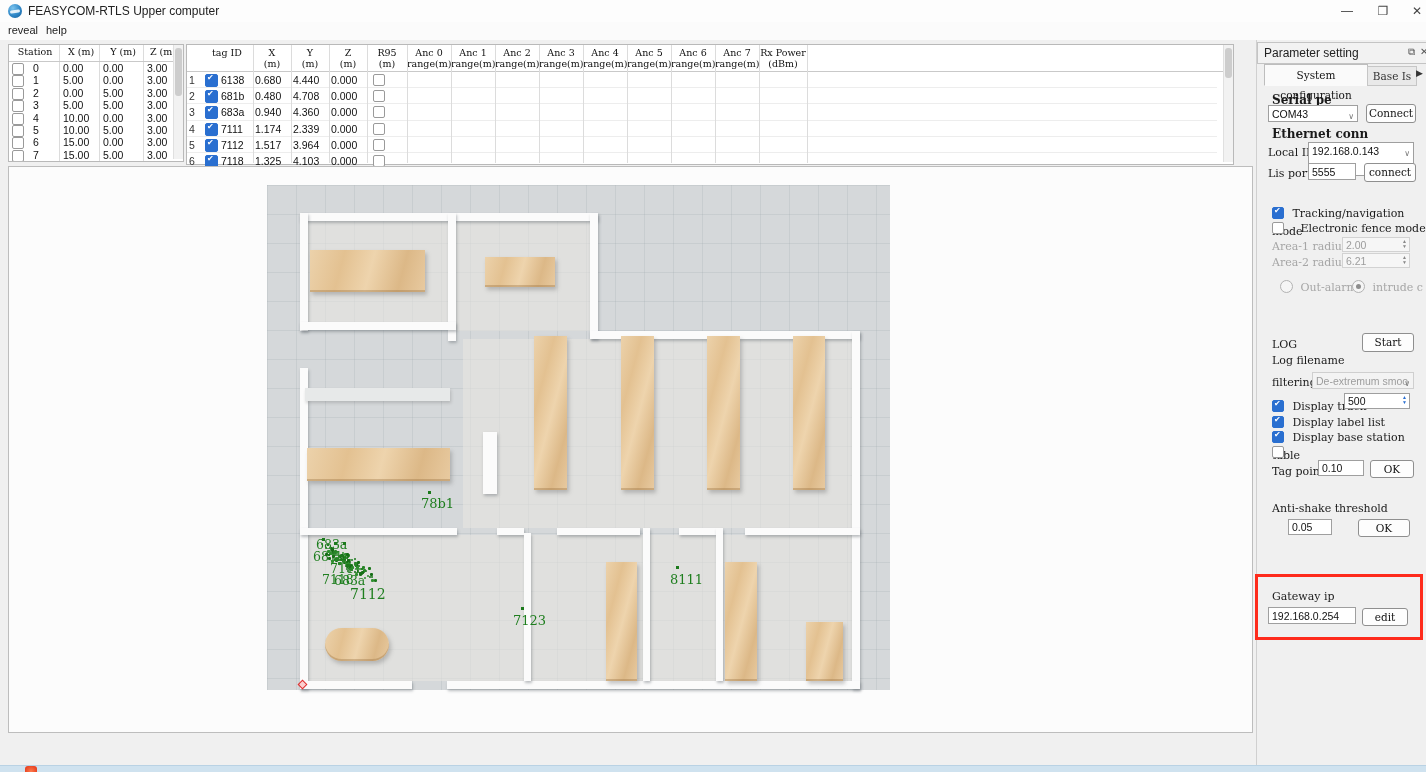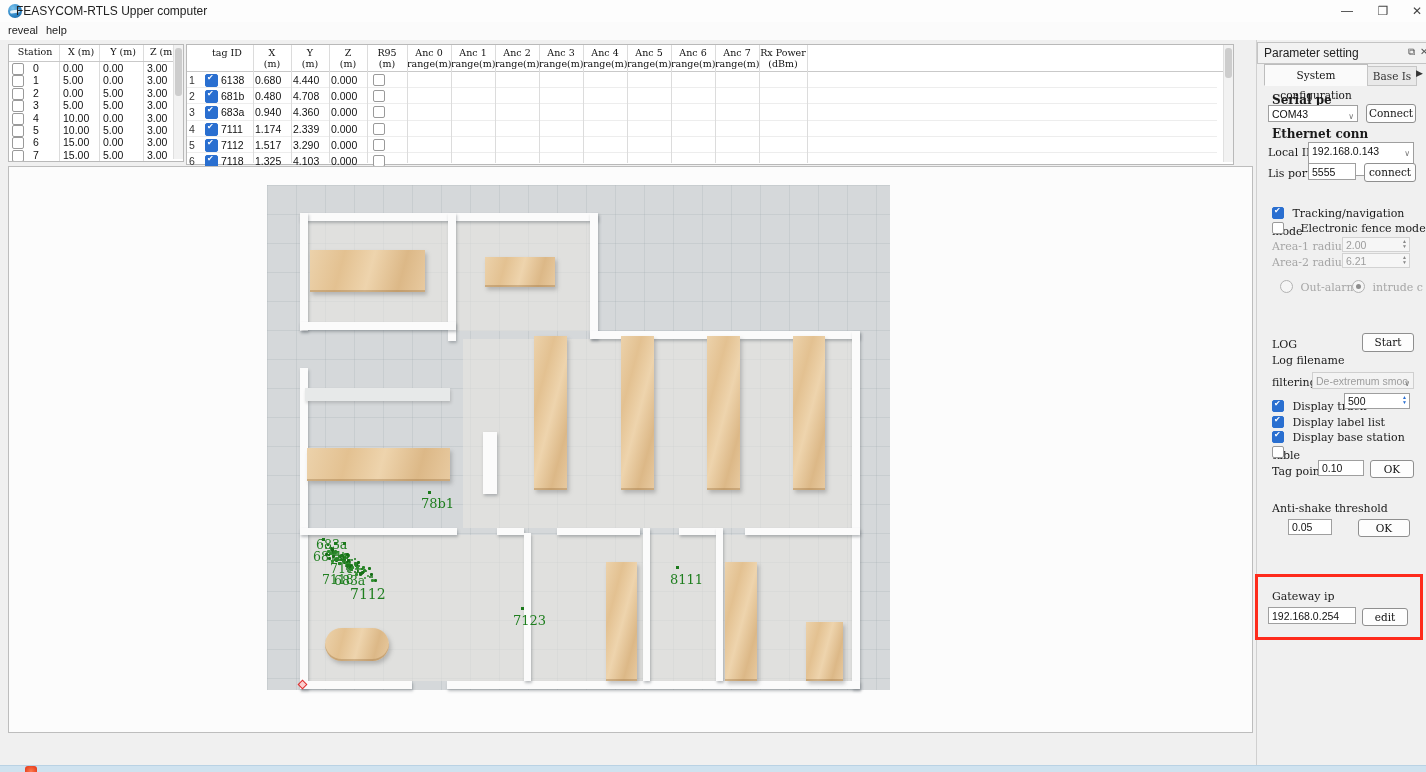--- a/index.html
+++ b/index.html
@@ -1,21 +1,21 @@
 <!DOCTYPE html>
 <html><head>
 <meta charset="utf-8">
 <style>
   html,body{margin:0;padding:0;background:#e8e8e8;}
   #root{position:relative;width:1426px;height:772px;background:#f0f0f0;overflow:hidden;
         font-family:"Liberation Sans",sans-serif;color:#111;}
   .abs{position:absolute;}
   
   #titlebar{left:0;top:0;width:1426px;height:22px;background:#fdfdfd;}
-  #title-text{left:16px;top:4px;font-size:12px;color:#222;}
+  #title-text{left:28px;top:4px;font-size:12px;color:#222;}
   #app-icon{left:8px;top:4px;width:14px;height:14px;border-radius:50%;
     background:radial-gradient(circle at 35% 30%,#7cc4ee 0%,#2e86c6 55%,#135a96 100%);}
   #app-icon:after{content:"";position:absolute;left:2px;top:6px;width:10px;height:3px;
     background:#fff;border-radius:2px;transform:rotate(-8deg);opacity:.85;}
   .wbtn{top:0;width:34px;height:22px;text-align:center;line-height:22px;font-size:12px;color:#444;}
   #menubar{left:0;top:22px;width:1426px;height:18px;background:#fbfbfb;}
   .menu-item{top:24px;font-size:11px;color:#222;}
   
   .panel-box{background:#fff;border:1px solid #b9b9b9;}
   .th{font-family:"DejaVu Serif",serif;font-size:9.5px;text-align:center;color:#111;
@@ -227,21 +227,21 @@
           <span class="cell" style="position:absolute;left:68px;top:2px;width:36px;">1.174</span>
           <span class="cell" style="position:absolute;left:106px;top:2px;width:36px;">2.339</span>
           <span class="cell" style="position:absolute;left:144px;top:2px;width:36px;">0.000</span>
           <span class="cb" style="position:absolute;left:186px;top:2px;"></span>
         </div>
         <div style="position: relative; height: 15.2px; border-bottom: 1px solid rgb(237, 237, 237);">
           <span class="cell" style="position:absolute;left:2px;top:2px;width:12px;color:#333;">5</span>
           <span class="cb on" style="position:absolute;left:18px;top:2px;width:11px;height:11px;"></span>
           <span class="cell" style="position:absolute;left:34px;top:2px;width:32px;">7112</span>
           <span class="cell" style="position:absolute;left:68px;top:2px;width:36px;">1.517</span>
-          <span class="cell" style="position:absolute;left:106px;top:2px;width:36px;">3.290</span>
+          <span class="cell" style="position:absolute;left:106px;top:2px;width:36px;">3.964</span>
           <span class="cell" style="position:absolute;left:144px;top:2px;width:36px;">0.000</span>
           <span class="cb" style="position:absolute;left:186px;top:2px;"></span>
         </div>
         <div style="position: relative; height: 15.2px; border-bottom: 1px solid rgb(237, 237, 237);">
           <span class="cell" style="position:absolute;left:2px;top:2px;width:12px;color:#333;">6</span>
           <span class="cb on" style="position:absolute;left:18px;top:2px;width:11px;height:11px;"></span>
           <span class="cell" style="position:absolute;left:34px;top:2px;width:32px;">7118</span>
           <span class="cell" style="position:absolute;left:68px;top:2px;width:36px;">1.325</span>
           <span class="cell" style="position:absolute;left:106px;top:2px;width:36px;">4.103</span>
           <span class="cell" style="position:absolute;left:144px;top:2px;width:36px;">0.000</span>

